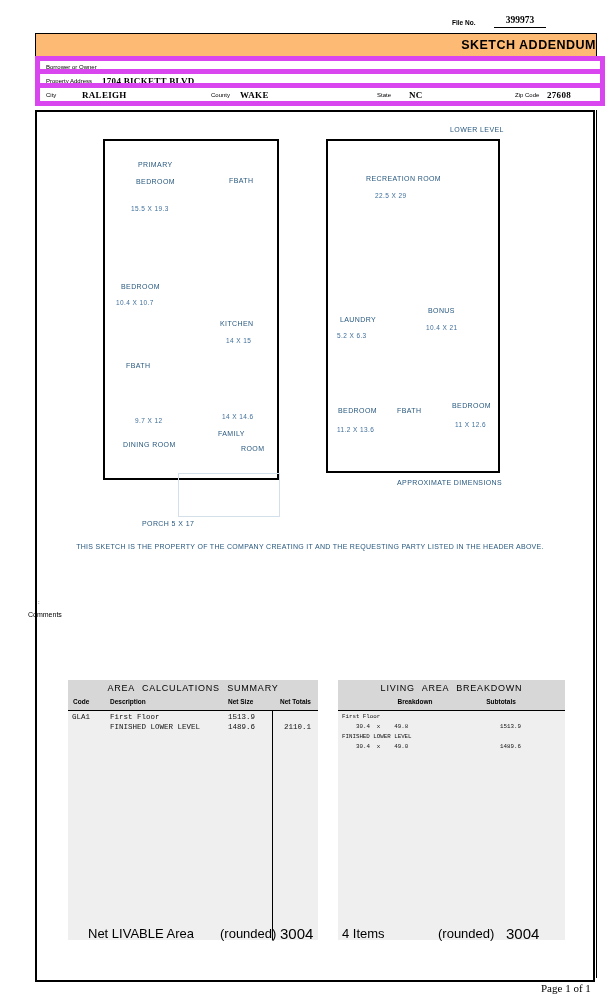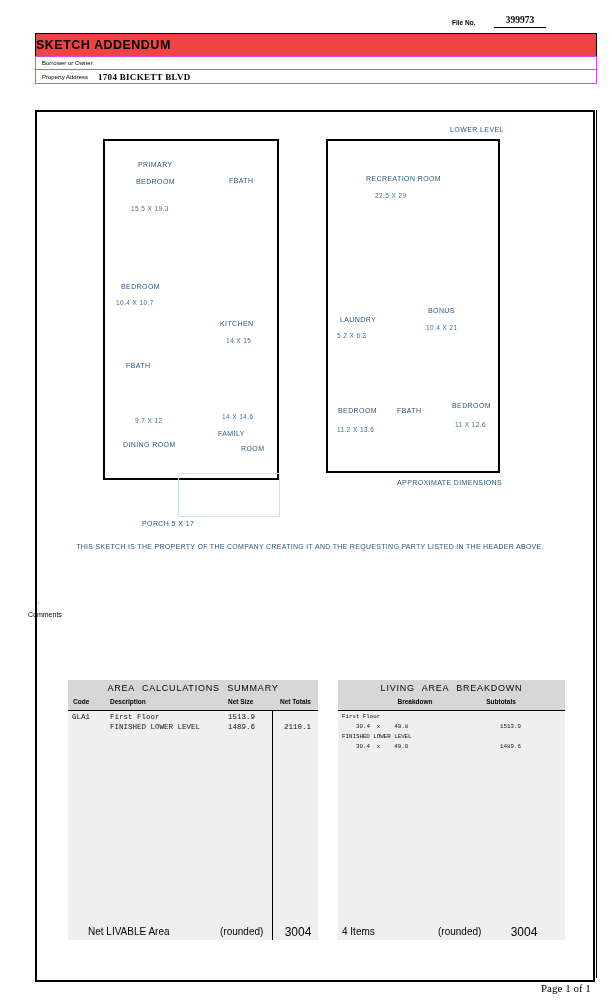--- a/index.html
+++ b/index.html
@@ -4,24 +4,24 @@
 <style>
   html,body { margin:0; padding:0; background:#fff; }
   .page { position:relative; width:612px; height:1008px; background:#ffffff;
           font-family:"Liberation Sans", sans-serif; overflow:hidden; }
   .abs { position:absolute; }
 
   
   .file-label { font-size:6.5px; font-weight:bold; color:#000; }
   .file-value { font-family:"Liberation Serif", serif; font-weight:bold; font-size:9.5px;
                 text-align:center; border-bottom:1px solid #000; padding-bottom:2px; }
-  .title-bar { left:35px; top:33px; width:560px; height:23px; background:#ef4444;
-               border:1px solid #000; text-align:left; line-height:23px;
+  .title-bar { left:35px; top:33px; width:560px; height:23px; background:#fdba74;
+               border:1px solid #000; text-align:right; line-height:23px;
                font-size:12.5px; font-weight:bold; letter-spacing:.5px; color:#000; }
-  .hrow { position:absolute; left:35px; width:560px; border:1px solid #d946ef; background:#fff; }
+  .hrow { position:absolute; left:35px; width:560px; border:5px solid #d946ef; background:#fff; }
   .lbl { font-size:6px; color:#000; white-space:nowrap; }
   .val { font-family:"Liberation Serif", serif; font-weight:bold; font-size:9px;
          letter-spacing:.3px; color:#000; white-space:nowrap; }
 
   
   .main-border { left:35px; top:110px; width:556px; height:868px; border:2px solid #000; }
   .vline2 { left:596px; top:110px; width:1px; height:868px; background:#000; }
   .plan-box { position:absolute; border:2px solid #000; background:#fff; }
   .blue { color:#27587f; font-size:7px; letter-spacing:.4px; white-space:nowrap; }
   .bdim { color:#3f6f9c; font-size:6.5px; letter-spacing:.4px; white-space:nowrap; }
@@ -33,22 +33,22 @@
 
   
   .tbl-gray { background:#d7d7d7; }
   .tbl-body { background:#efefef; }
   .tbl-title { text-align:center; font-size:9px; letter-spacing:.8px; word-spacing:4px; color:#000; }
   .col-h { font-size:6.5px; font-weight:bold; color:#000; white-space:nowrap; }
   .mono-l { font-family:"Liberation Mono", monospace; font-size:7.5px; white-space:pre; color:#111; }
   .mono-r { font-family:"Liberation Mono", monospace; font-size:5.8px; white-space:pre; color:#111; }
   .hline { height:1px; background:#000; }
   .vdiv { width:1px; background:#000; }
-  .foot { font-size:10px; color:#000; white-space:nowrap; }
-  .foot-num { font-size:12px; color:#000; text-align:center; }
+  .foot { font-size:13px; color:#000; white-space:nowrap; }
+  .foot-num { font-size:15px; color:#000; text-align:left; }
 
   
   .dmls { font-family:"Liberation Serif", serif; font-size:37px; letter-spacing:4px;
           color:#fff; -webkit-text-stroke:1.2px #111;
           text-shadow:0 0 0 #111; z-index:5; }
   .page-ind { font-family:"Liberation Serif", serif; font-size:11px; color:#000; }
 </style>
 </head>
 <body>
 
@@ -60,20 +60,30 @@
   <div class="abs title-bar">
     <span>SKETCH ADDENDUM</span>
   </div>
 
   <div class="hrow" style="top:56px; height:12px;">
     <span class="abs lbl" style="left:6px; top:3px;">Borrower or Owner</span>
   </div>
   <div class="hrow" style="top:69px; height:13px;">
     <span class="abs lbl" style="left:6px; top:4px;">Property Address</span>
     <span class="abs val" style="left:62px; top:2px;">1704 BICKETT BLVD</span>
+  </div>
+  <div class="hrow" style="top:83px; height:13px;">
+    <span class="abs lbl" style="left:6px; top:4px;">City</span>
+    <span class="abs val" style="left:42px; top:2px;">RALEIGH</span>
+    <span class="abs lbl" style="left:171px; top:4px;">County</span>
+    <span class="abs val" style="left:200px; top:2px;">WAKE</span>
+    <span class="abs lbl" style="left:337px; top:4px;">State</span>
+    <span class="abs val" style="left:369px; top:2px;">NC</span>
+    <span class="abs lbl" style="left:475px; top:4px;">Zip Code</span>
+    <span class="abs val" style="left:507px; top:2px;">27608</span>
   </div>
 
   <div class="abs main-border"></div>
   <div class="abs vline2"></div>
 
   <span class="abs blue" style="left:450px; top:126px;">LOWER LEVEL</span>
 
   <div class="plan-box" style="left:103px; top:139px; width:172px; height:337px;"></div>
   <span class="abs blue" style="left:138px; top:161px;">PRIMARY</span>
   <span class="abs blue" style="left:136px; top:178px;">BEDROOM</span>

